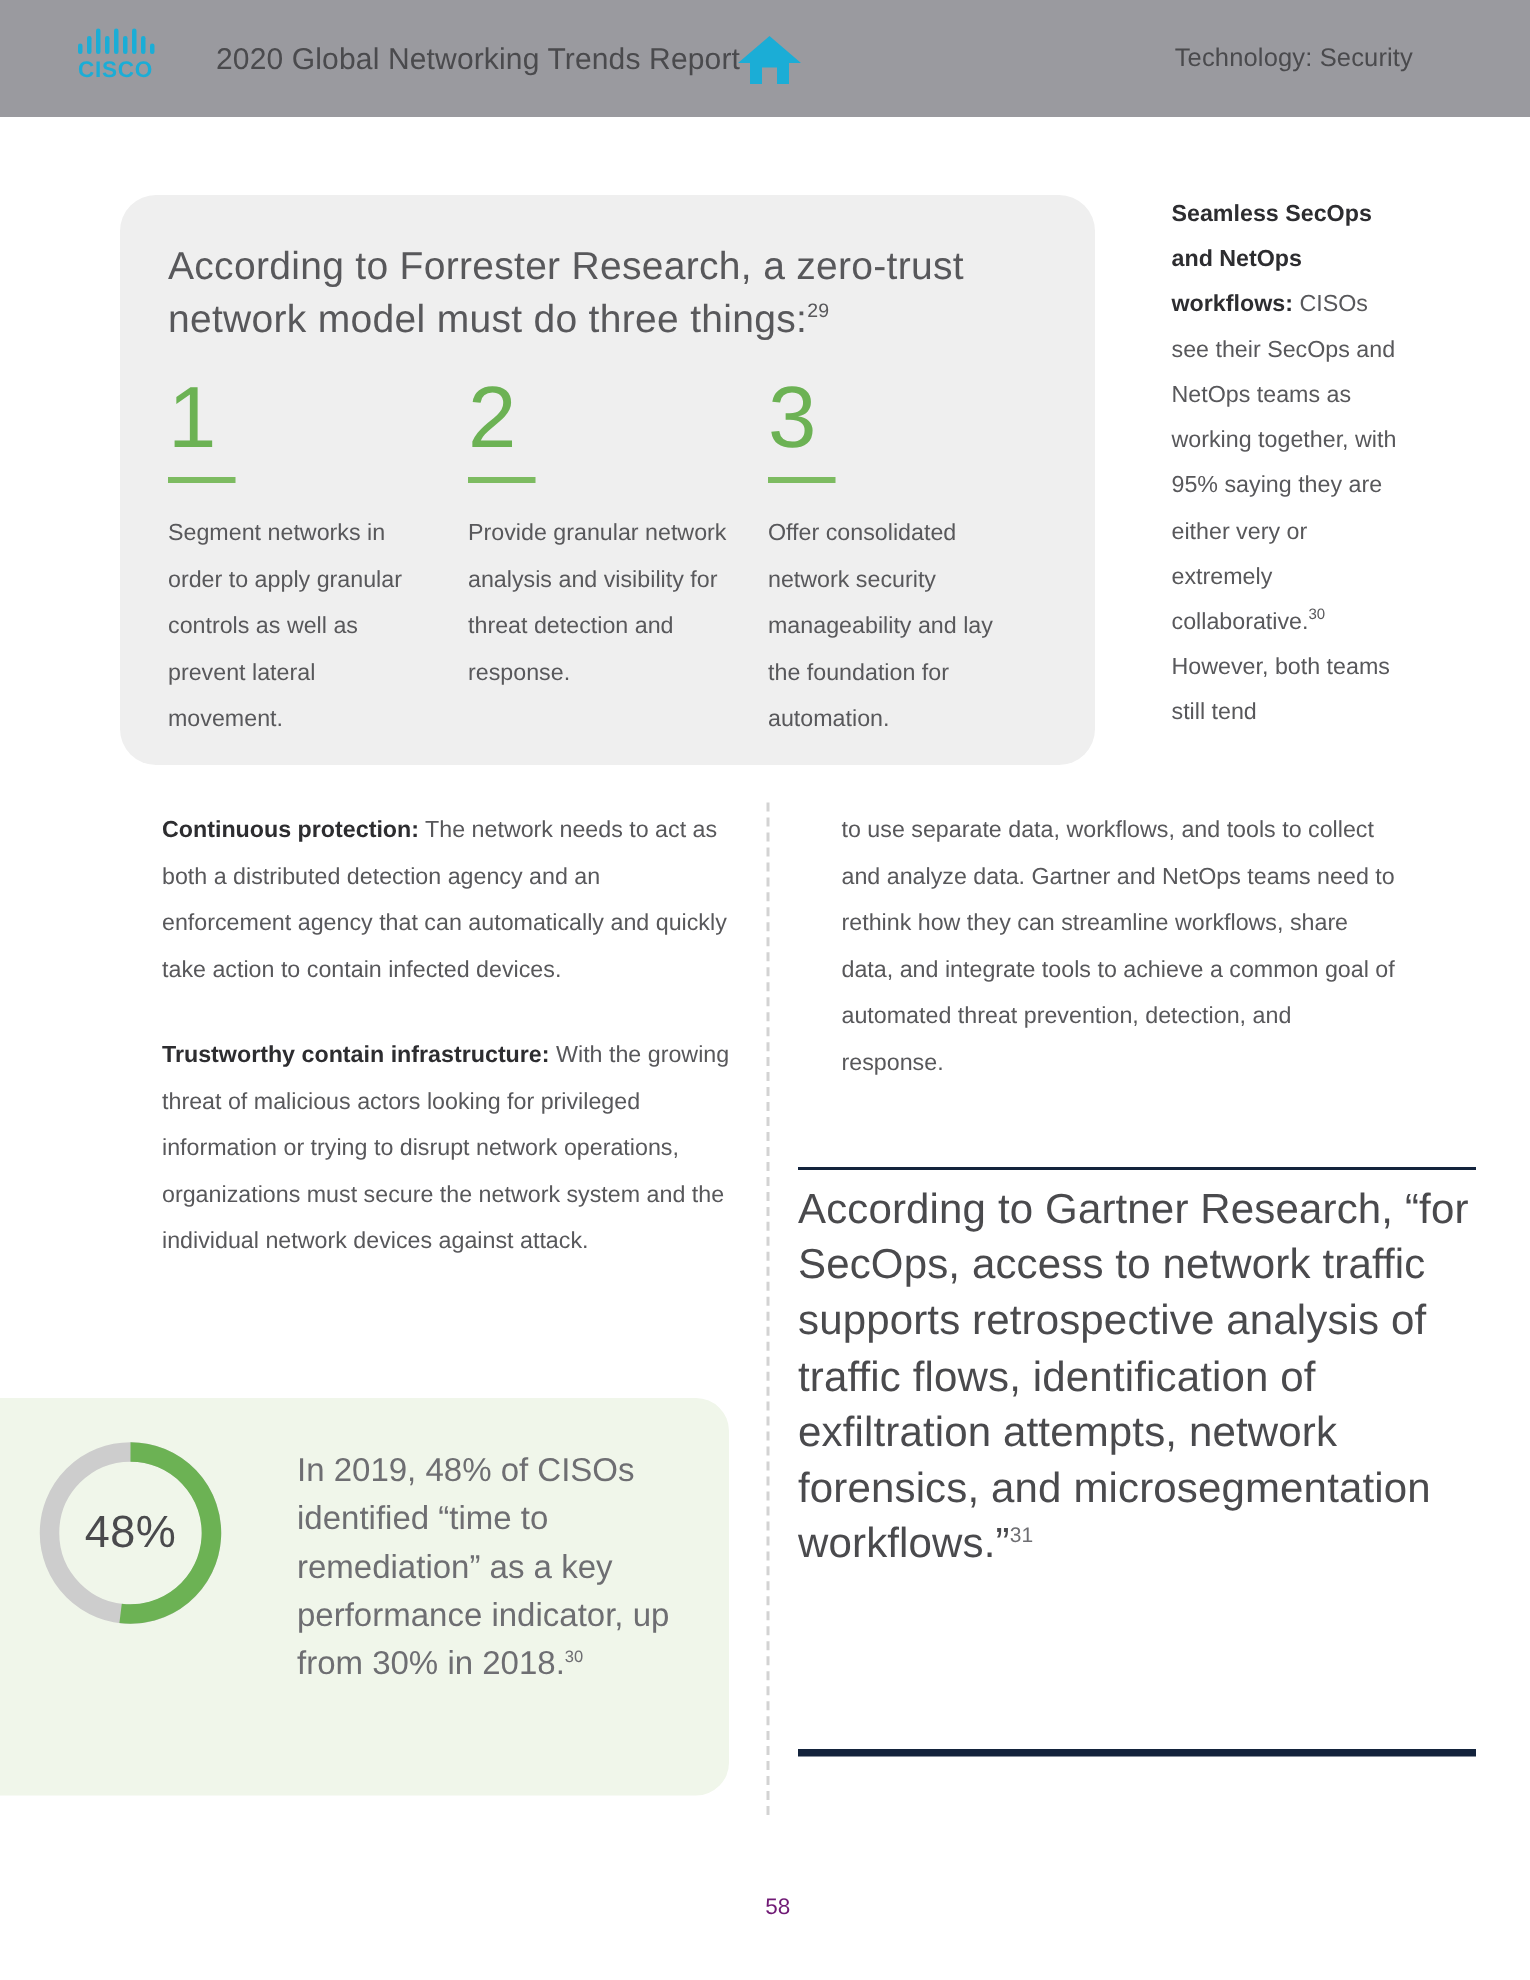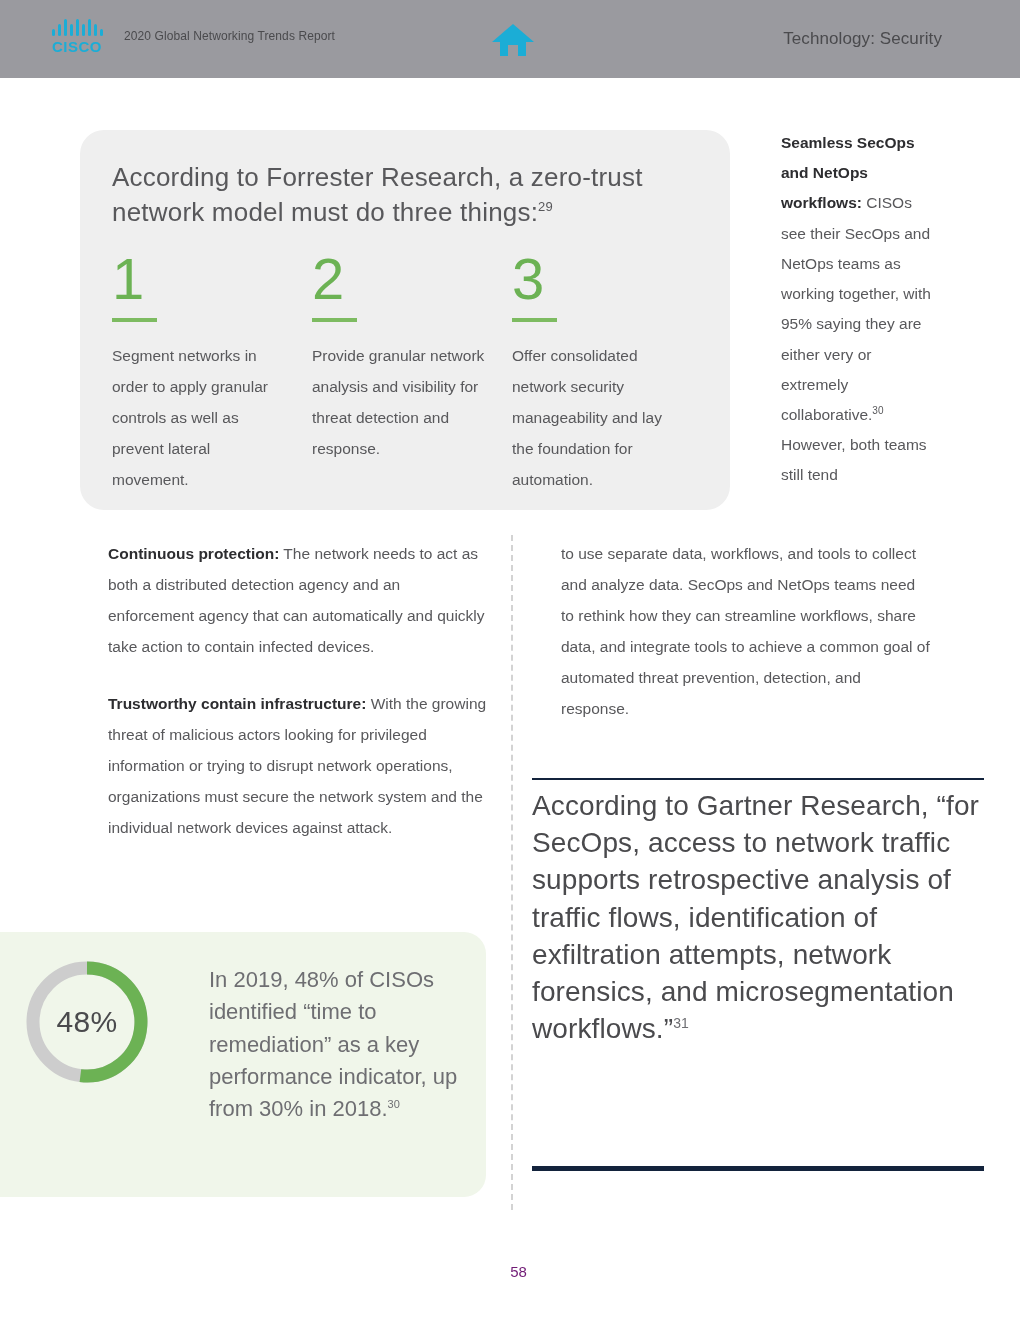--- a/index.html
+++ b/index.html
@@ -59,22 +59,22 @@
   .cisco-word {
     margin-top: 2px;
     font-size: 15px;
     font-weight: bold;
     letter-spacing: 0.5px;
     color: #1badd6;
     font-family: "Liberation Sans", sans-serif;
   }
   .header-title {
     position: absolute;
-    left: 124px; top: 29px;
-    font-size: 12px;
+    left: 144px; top: 29px;
+    font-size: 20px;
     color: #4a4a4d;
     letter-spacing: 0.1px;
   }
   .home-icon {
     position: absolute;
     left: 490px; top: 22px;
     width: 46px; height: 36px;
   }
   .header-right {
     position: absolute;
@@ -247,21 +247,20 @@
     letter-spacing: 0.3px;
   }
   .stat-text {
     position: absolute;
     left: 228px; top: 32px;
     width: 280px;
     font-size: 22px;
     line-height: 1.47;
     color: #6e6e72;
     font-weight: 300;
-    margin-left: 11px;
   }
   .stat-text sup {
     font-size: 11px;
     vertical-align: super;
     line-height: 0;
   }
 
   
   .page-number {
     position: absolute;
@@ -334,21 +333,21 @@
 <div class="left-col">
   <p>
     <b>Continuous protection:</b><span> The network needs to act as both a distributed detection agency and an enforcement agency that can automatically and quickly take action to contain infected devices.</span>
   </p>
   <p>
     <b>Trustworthy contain infrastructure:</b><span> With the growing threat of malicious actors looking for privileged information or trying to disrupt network operations, organizations must secure the network system and the individual network devices against attack.</span>
   </p>
 </div>
 
 <div class="right-col">
-  <p>to use separate data, workflows, and tools to collect and analyze data. SecOps and NetOps teams need to rethink how they can streamline workflows, share data, and integrate tools to achieve a common goal of automated threat prevention, detection, and response.</p>
+  <p>to use separate data, workflows, and tools to collect and analyze data. Gartner and NetOps teams need to rethink how they can streamline workflows, share data, and integrate tools to achieve a common goal of automated threat prevention, detection, and response.</p>
 </div>
 
 <div class="divider"></div>
 
 <div class="quote-block">
   <div class="quote-rule-top"></div>
   <div class="quote-text">
     <span>According to Gartner Research, “for SecOps, access to network traffic supports retrospective analysis of traffic flows, identification of exfiltration attempts, network forensics, and microsegmentation workflows.”</span><sup>31</sup>
   </div>
   <div class="quote-rule-bottom"></div>

